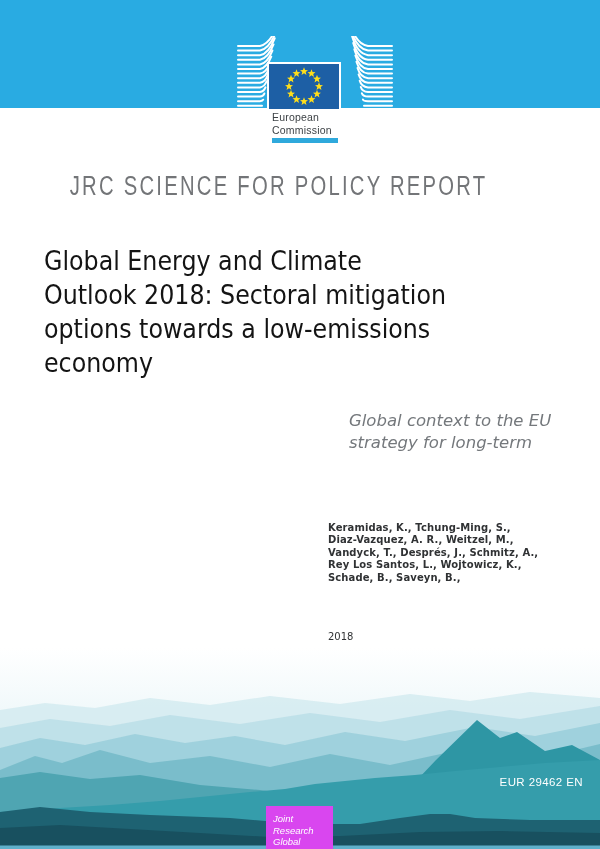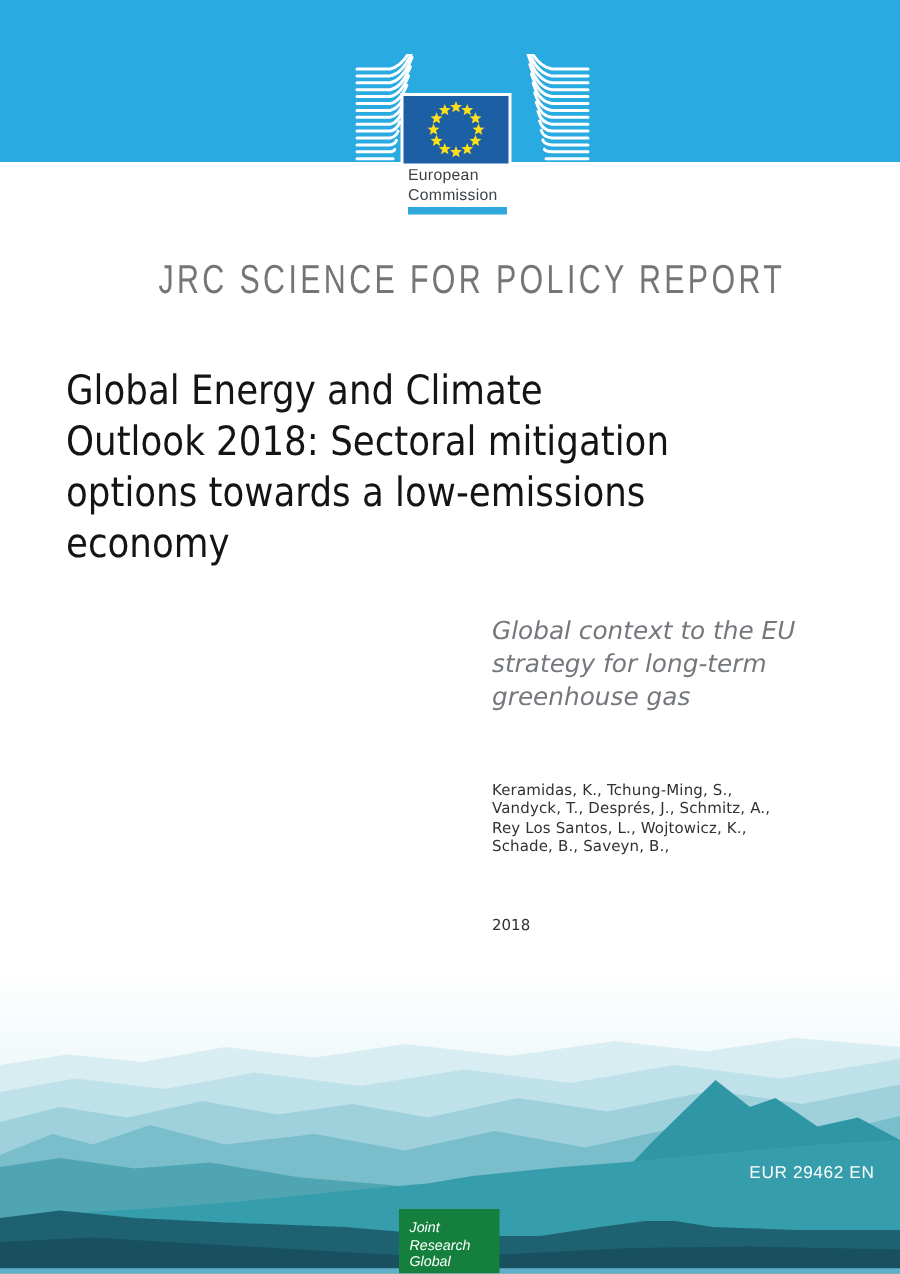--- a/index.html
+++ b/index.html
@@ -13,47 +13,47 @@
   .ec-logo-svg{position:absolute;left:232px;top:36px;width:166px;height:114px;}
   .stripe{fill:none;stroke:#ffffff;stroke-width:2;stroke-linecap:round;}
   .ec-name{
     position:absolute;left:272px;top:111px;width:120px;
     font-size:10.5px;line-height:13px;color:#3d4246;letter-spacing:.2px;
   }
   .ec-underline{position:absolute;left:272px;top:138px;width:66px;height:4.5px;background:#2FA9DC;}
   
   .series{
     position:absolute;left:0;top:171px;width:483px;text-align:center;
-    color:#737578;font-size:27px;line-height:30px;white-space:nowrap;padding-left:36px;
+    color:#737578;font-size:27px;line-height:30px;white-space:nowrap;
   }
   .series span{display:inline-block;transform:scaleX(.75);letter-spacing:3px;}
   
   .title{
     position:absolute;left:44px;top:244px;
     font-family:"DejaVu Sans",sans-serif;
     font-size:27px;line-height:34px;color:#141414;
     transform:scaleX(.88);transform-origin:0 0;
   }
   .title div{white-space:nowrap;}
   
   .subtitle{
     position:absolute;left:328px;top:410px;
     font-family:"DejaVu Sans",sans-serif;font-style:italic;
     font-size:16.5px;line-height:22px;color:#74787c;
   }
-  .subtitle div{white-space:nowrap;}
+  .subtitle div{white-space:nowrap;margin-left:21px;}
   
   .authors{
     position:absolute;left:328px;top:522px;
     font-family:"DejaVu Sans",sans-serif;
     font-size:10px;line-height:12.4px;color:#303234;letter-spacing:.1px;
   }
-  .authors div{white-space:nowrap;}
+  .authors div{white-space:nowrap;font-weight:bold;}
   .year{
-    position:absolute;left:328px;top:612px;
+    position:absolute;left:328px;top:631px;
     font-family:"DejaVu Sans",sans-serif;font-size:10px;color:#303234;
   }
   
   .mountains{position:absolute;left:0;top:648px;width:600px;height:201px;}
   
   .jrc-box{
     position:absolute;left:266px;top:806px;width:67px;height:43px;
     background:#3FA3DC;box-sizing:border-box;padding:7px 0 0 7px;
     font-style:italic;font-size:9.5px;line-height:11.5px;color:#fff;
   }
@@ -135,25 +135,25 @@
   <div class="title">
     <div>Global Energy and Climate</div>
     <div>Outlook 2018: Sectoral mitigation</div>
     <div>options towards a low-emissions</div>
     <div>economy</div>
   </div>
 
   <div class="subtitle">
     <div>Global context to the EU</div>
     <div>strategy for long-term</div>
-    <div>greenhouse gas</div>
   </div>
 
   <div class="authors">
     <div>Keramidas, K., Tchung-Ming, S.,</div>
+    <div>Diaz-Vazquez, A. R., Weitzel, M.,</div>
     <div>Vandyck, T., Després, J., Schmitz, A.,</div>
     <div>Rey Los Santos, L., Wojtowicz, K.,</div>
     <div>Schade, B., Saveyn, B.,</div>
   </div>
 
   <div class="year">2018</div>
 
   <svg class="mountains" viewBox="0 0 600 201" preserveAspectRatio="none">
     <defs>
       <linearGradient id="skyg" x1="0" y1="0" x2="0" y2="1">
@@ -169,20 +169,20 @@
     <path fill-opacity="0.92" d="M0,100 L40,90 L85,97 L135,86 L185,95 L235,88 L285,97 L345,84 L405,93 L475,79 L535,88 L600,75 L600,201 L0,201 Z" fill="#9ccfdb"></path>
     <path fill-opacity="0.95" d="M0,122 L35,108 L62,115 L100,102 L150,115 L210,108 L270,119 L330,106 L390,117 L450,104 L520,115 L600,96 L600,201 L0,201 Z" fill="#78bcc9"></path>
     <path d="M0,130 L40,124 L90,131 L140,127 L200,137 L260,142 L320,150 L380,158 L450,166 L520,172 L600,176 L600,201 L0,201 Z" fill="#4fa5b2"></path>
     <path d="M398,152 L436,112 L477,72 L500,90 L517,84 L545,103 L572,97 L600,112 L600,201 L398,201 Z" fill="#2e96a4"></path>
     <path d="M0,164 L60,160 L110,157 L160,153 L210,148 L250,144 L285,141 L315,136 L345,133 L375,130 L415,127 L455,123 L500,119 L545,115 L600,112 L600,201 L0,201 Z" fill="#359dab"></path>
     <path d="M0,164 L40,159 L90,164 L150,167 L230,170 L300,176 L360,176 L400,170 L430,166 L450,166 L475,170 L530,172 L600,172 L600,201 L0,201 Z" fill="#1e6272"></path>
     <path d="M0,180 L60,177 L130,181 L200,185 L270,189 L340,188 L420,184 L500,183 L600,185 L600,201 L0,201 Z" fill="#18505f"></path>
     <rect x="0" y="197.5" width="600" height="3.5" fill="#5fb0cb"></rect>
   </svg>
 
-  <div class="jrc-box" style="background: #15803d;">
+  <div class="jrc-box" style="background: #d946ef;">
     <div>Joint</div>
     <div>Research</div>
     <div>Global</div>
   </div>
   <div class="eur-number">EUR 29462 EN</div>
 
 </div>
 
 </body></html>

